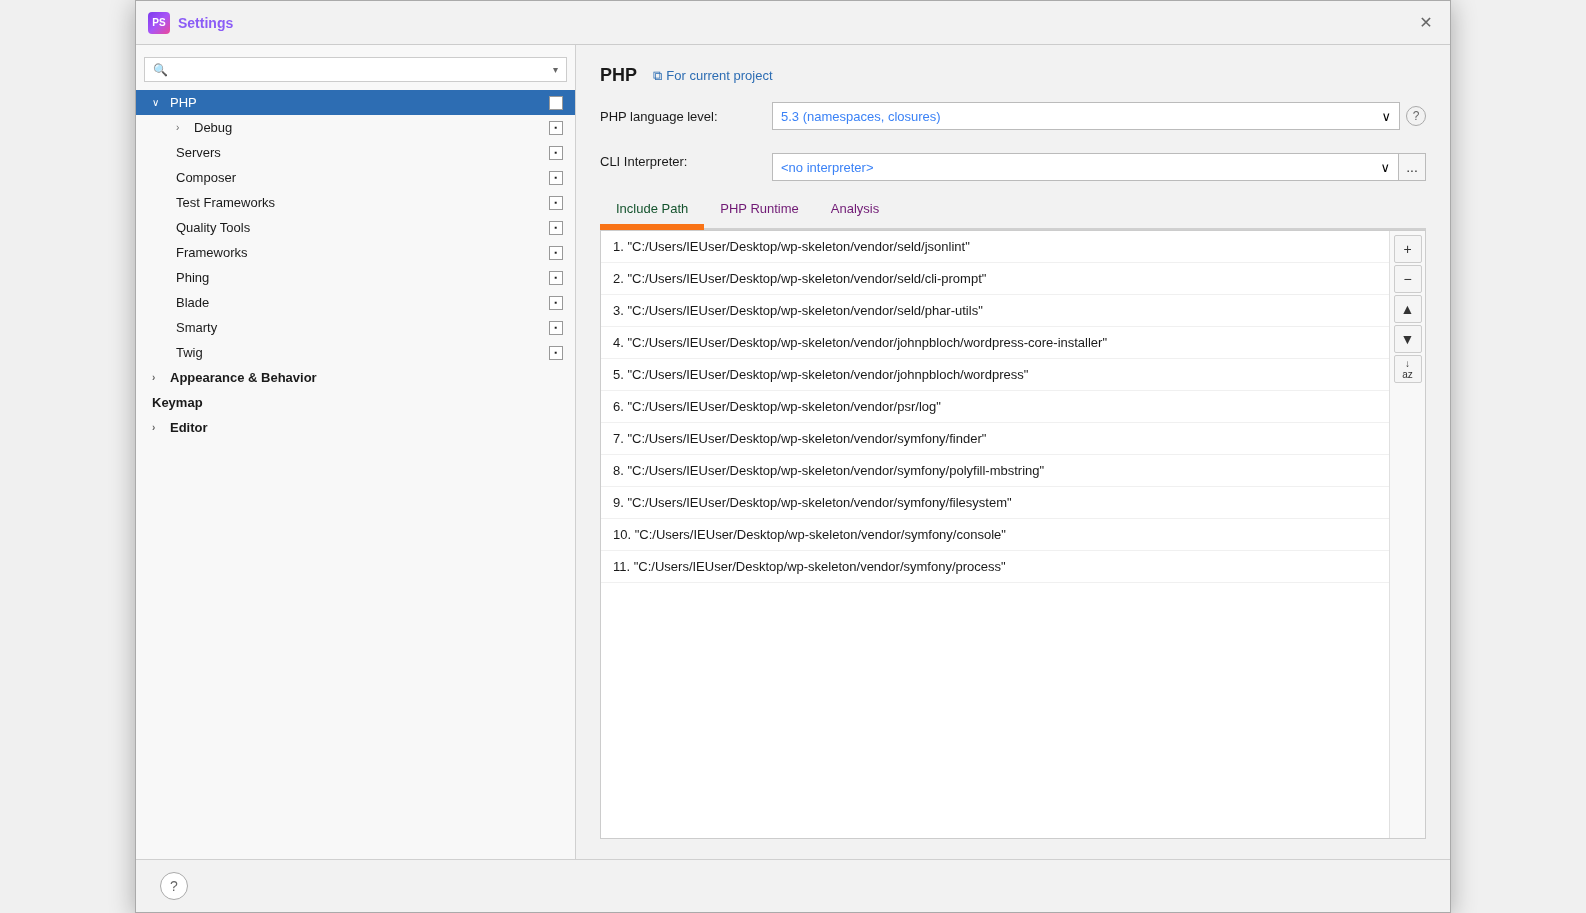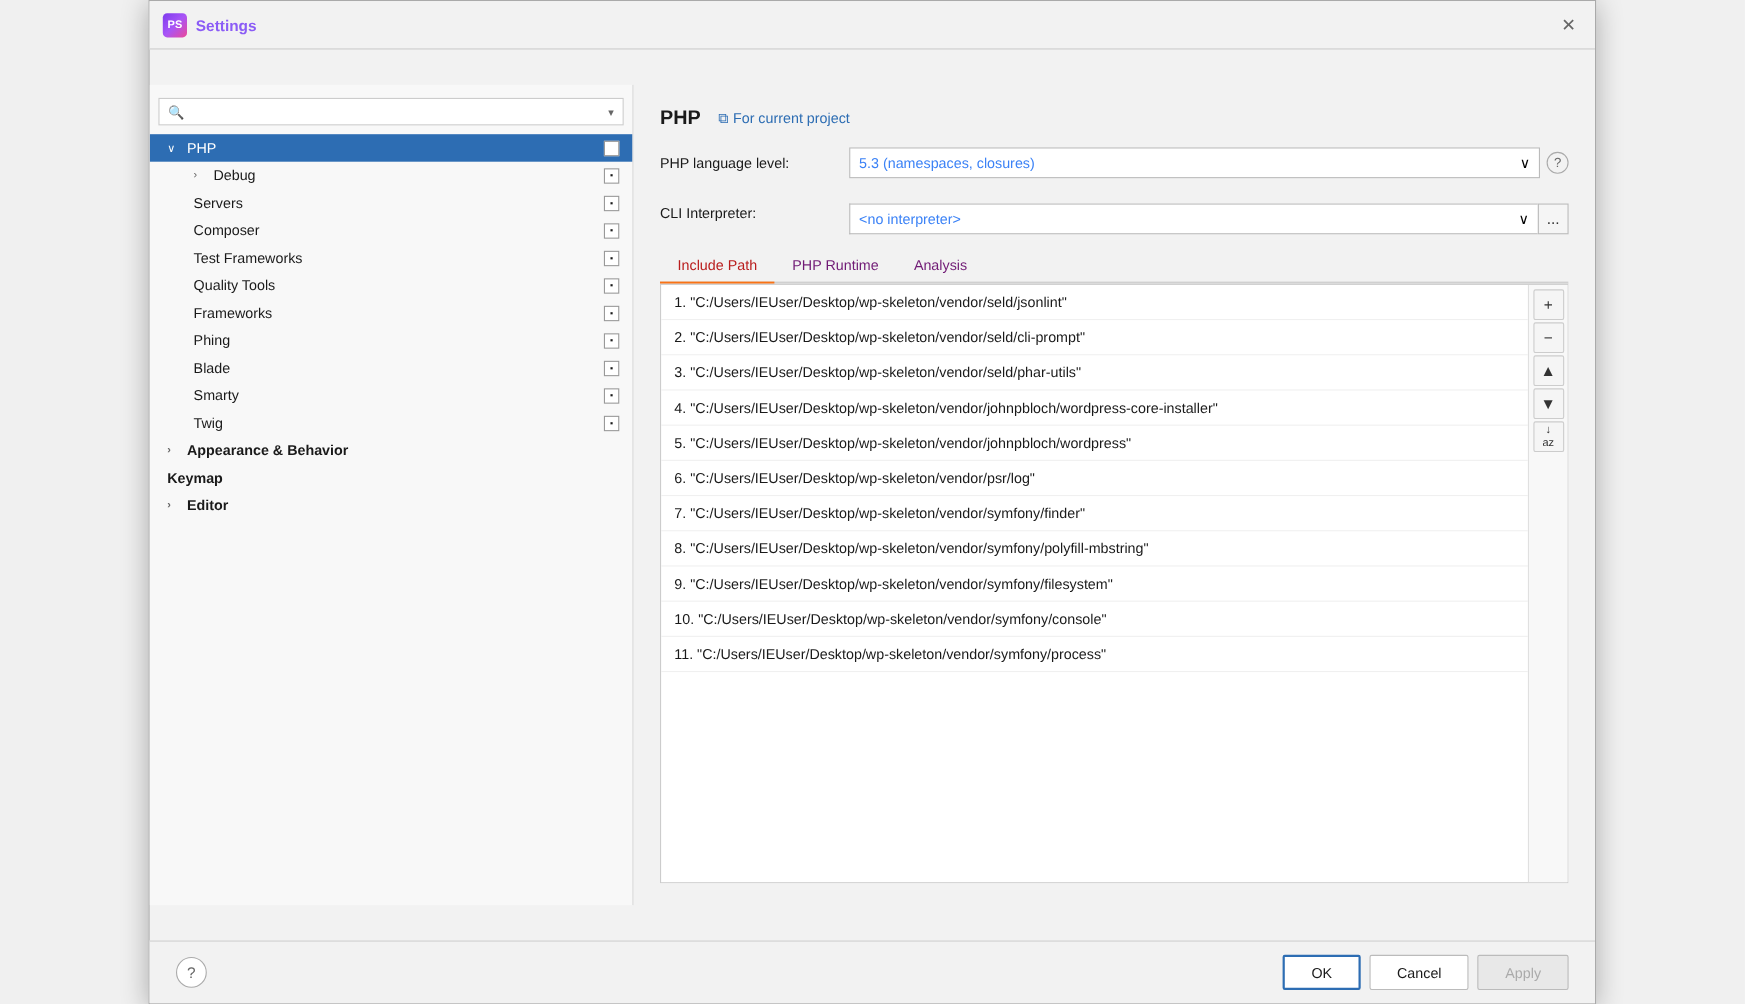--- a/index.html
+++ b/index.html
@@ -14,21 +14,20 @@
     }
     .dialog {
       width: 1316px;
       height: 913px;
       background: #f2f2f2;
       border: 1px solid #aaa;
       display: flex;
       flex-direction: column;
       box-shadow: 0 4px 24px rgba(0,0,0,0.3);
       position: relative;
-      gap: 32px;
     }
     .title-bar {
       background: #f2f2f2;
       border-bottom: 1px solid #ccc;
       padding: 8px 12px;
       display: flex;
       align-items: center;
       justify-content: space-between;
       height: 44px;
     }
@@ -230,22 +229,22 @@
     }
     .tab {
       padding: 8px 16px;
       cursor: pointer;
       font-size: 13px;
       color: #701a75;
       border-bottom: 2px solid transparent;
       margin-bottom: -2px;
     }
     .tab.active {
-      color: #b91c1c;
-      border-bottom: 2px solid #f97316;
+      color: #14532d;
+      border-bottom: 6px solid #f97316;
       font-weight: 500;
     }
     .path-panel {
       flex: 1;
       background: white;
       border: 1px solid #ccc;
       display: flex;
       overflow: hidden;
       margin-top: 0;
     }
@@ -522,19 +521,14 @@
             <button class="path-btn">▼</button>
             <button class="path-btn" style="font-size:10px; line-height:1.1;">↓<br>az</button>
           </div>
         </div>
       </div>
     </div>
   </div>
 
   <div class="footer">
     <div class="help-circle">?</div>
-    <div class="footer-right">
-      <button class="btn btn-ok">OK</button>
-      <button class="btn btn-cancel">Cancel</button>
-      <button class="btn btn-apply">Apply</button>
-    </div>
   </div>
 </div>
 
 </body></html>

